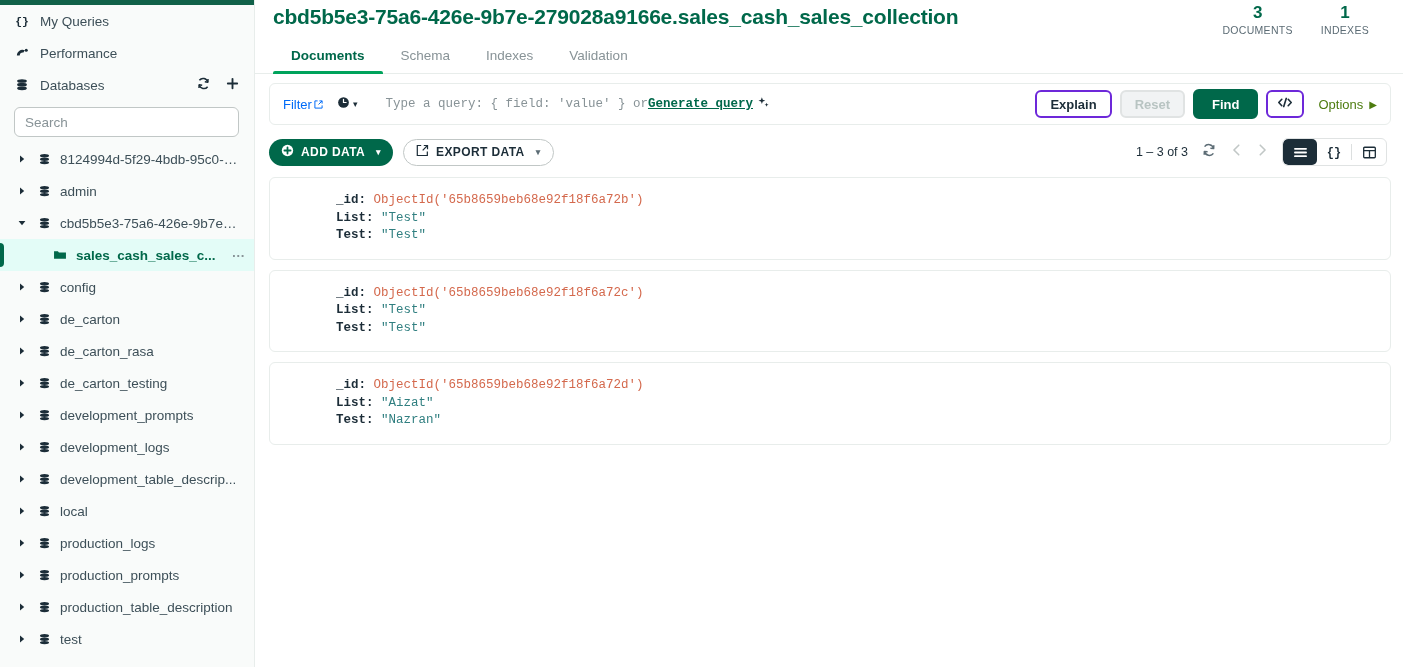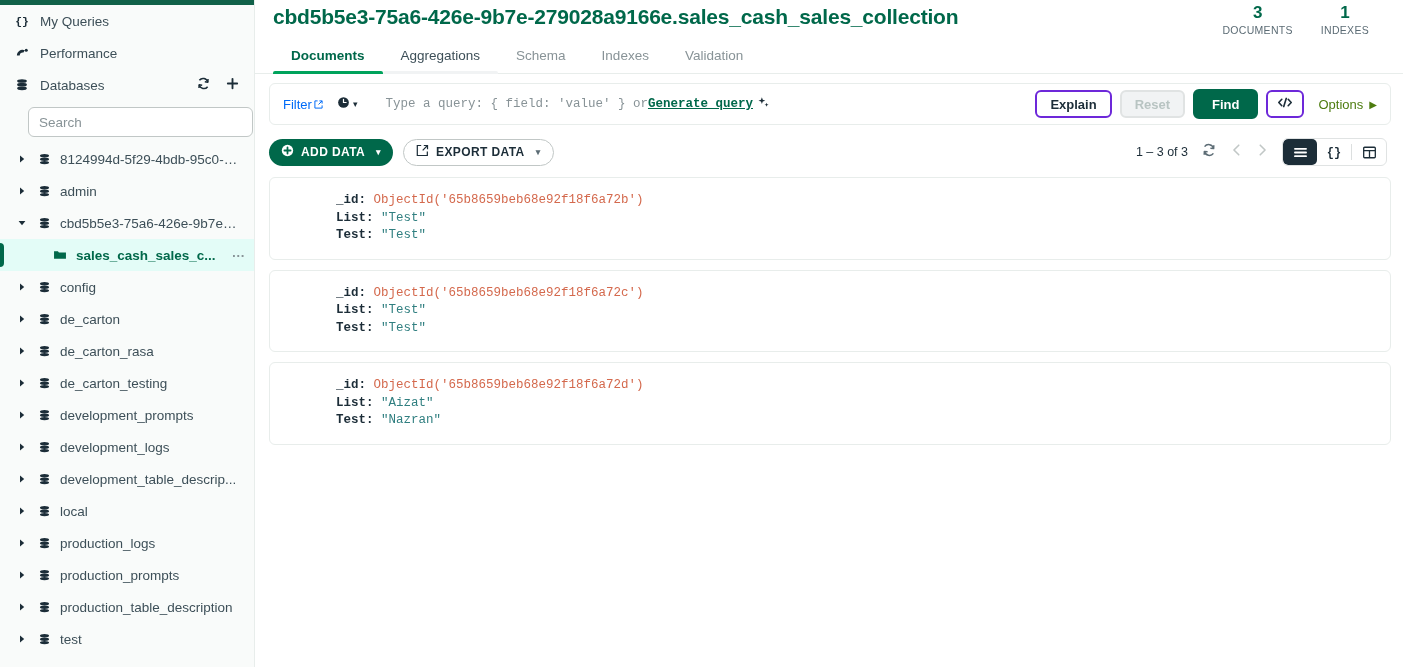--- a/index.html
+++ b/index.html
@@ -33,21 +33,21 @@
     color: #3d4f58;
     position: relative;
   }
   .side-row.nav { margin-top: 0; }
   .side-icon { width: 16px; display: flex; align-items: center; justify-content: center; flex: 0 0 16px; }
   .side-label { white-space: nowrap; overflow: hidden; text-overflow: ellipsis; }
   .db-head-actions {
     margin-left: auto; display: flex; align-items: center; gap: 14px;
     padding-right: 14px;
   }
-  .search-wrap { padding: 6px 12px 6px 28px; }
+  .search-wrap { padding: 6px 12px 6px 14px; }
   .search-box {
     height: 30px; width: 225px;
     border: 1px solid #c1c7c6;
     border-radius: 6px;
     background: #ffffff;
     display: flex; align-items: center;
     padding: 0 10px;
     font-size: 13.5px;
   }
   .search-box input {
@@ -551,21 +551,20 @@
         </div>
         <div class="stat">
           <div class="stat-num">1</div>
           <div class="stat-lbl">INDEXES</div>
         </div>
       </div>
     </div>
 
     <div class="tabs">
       <div class="tab active">Documents</div>
-      <div class="tab hovered">Aggregations</div>
       <div class="tab">Schema</div>
       <div class="tab">Indexes</div>
       <div class="tab">Validation</div>
     </div>
 
     <div class="querybar">
       <span class="filter-link">
         <span>Filter</span>
         <span>
           <svg width="9" height="9" viewBox="0 0 10 10" fill="none" stroke="#016bf8" stroke-width="1.1">

